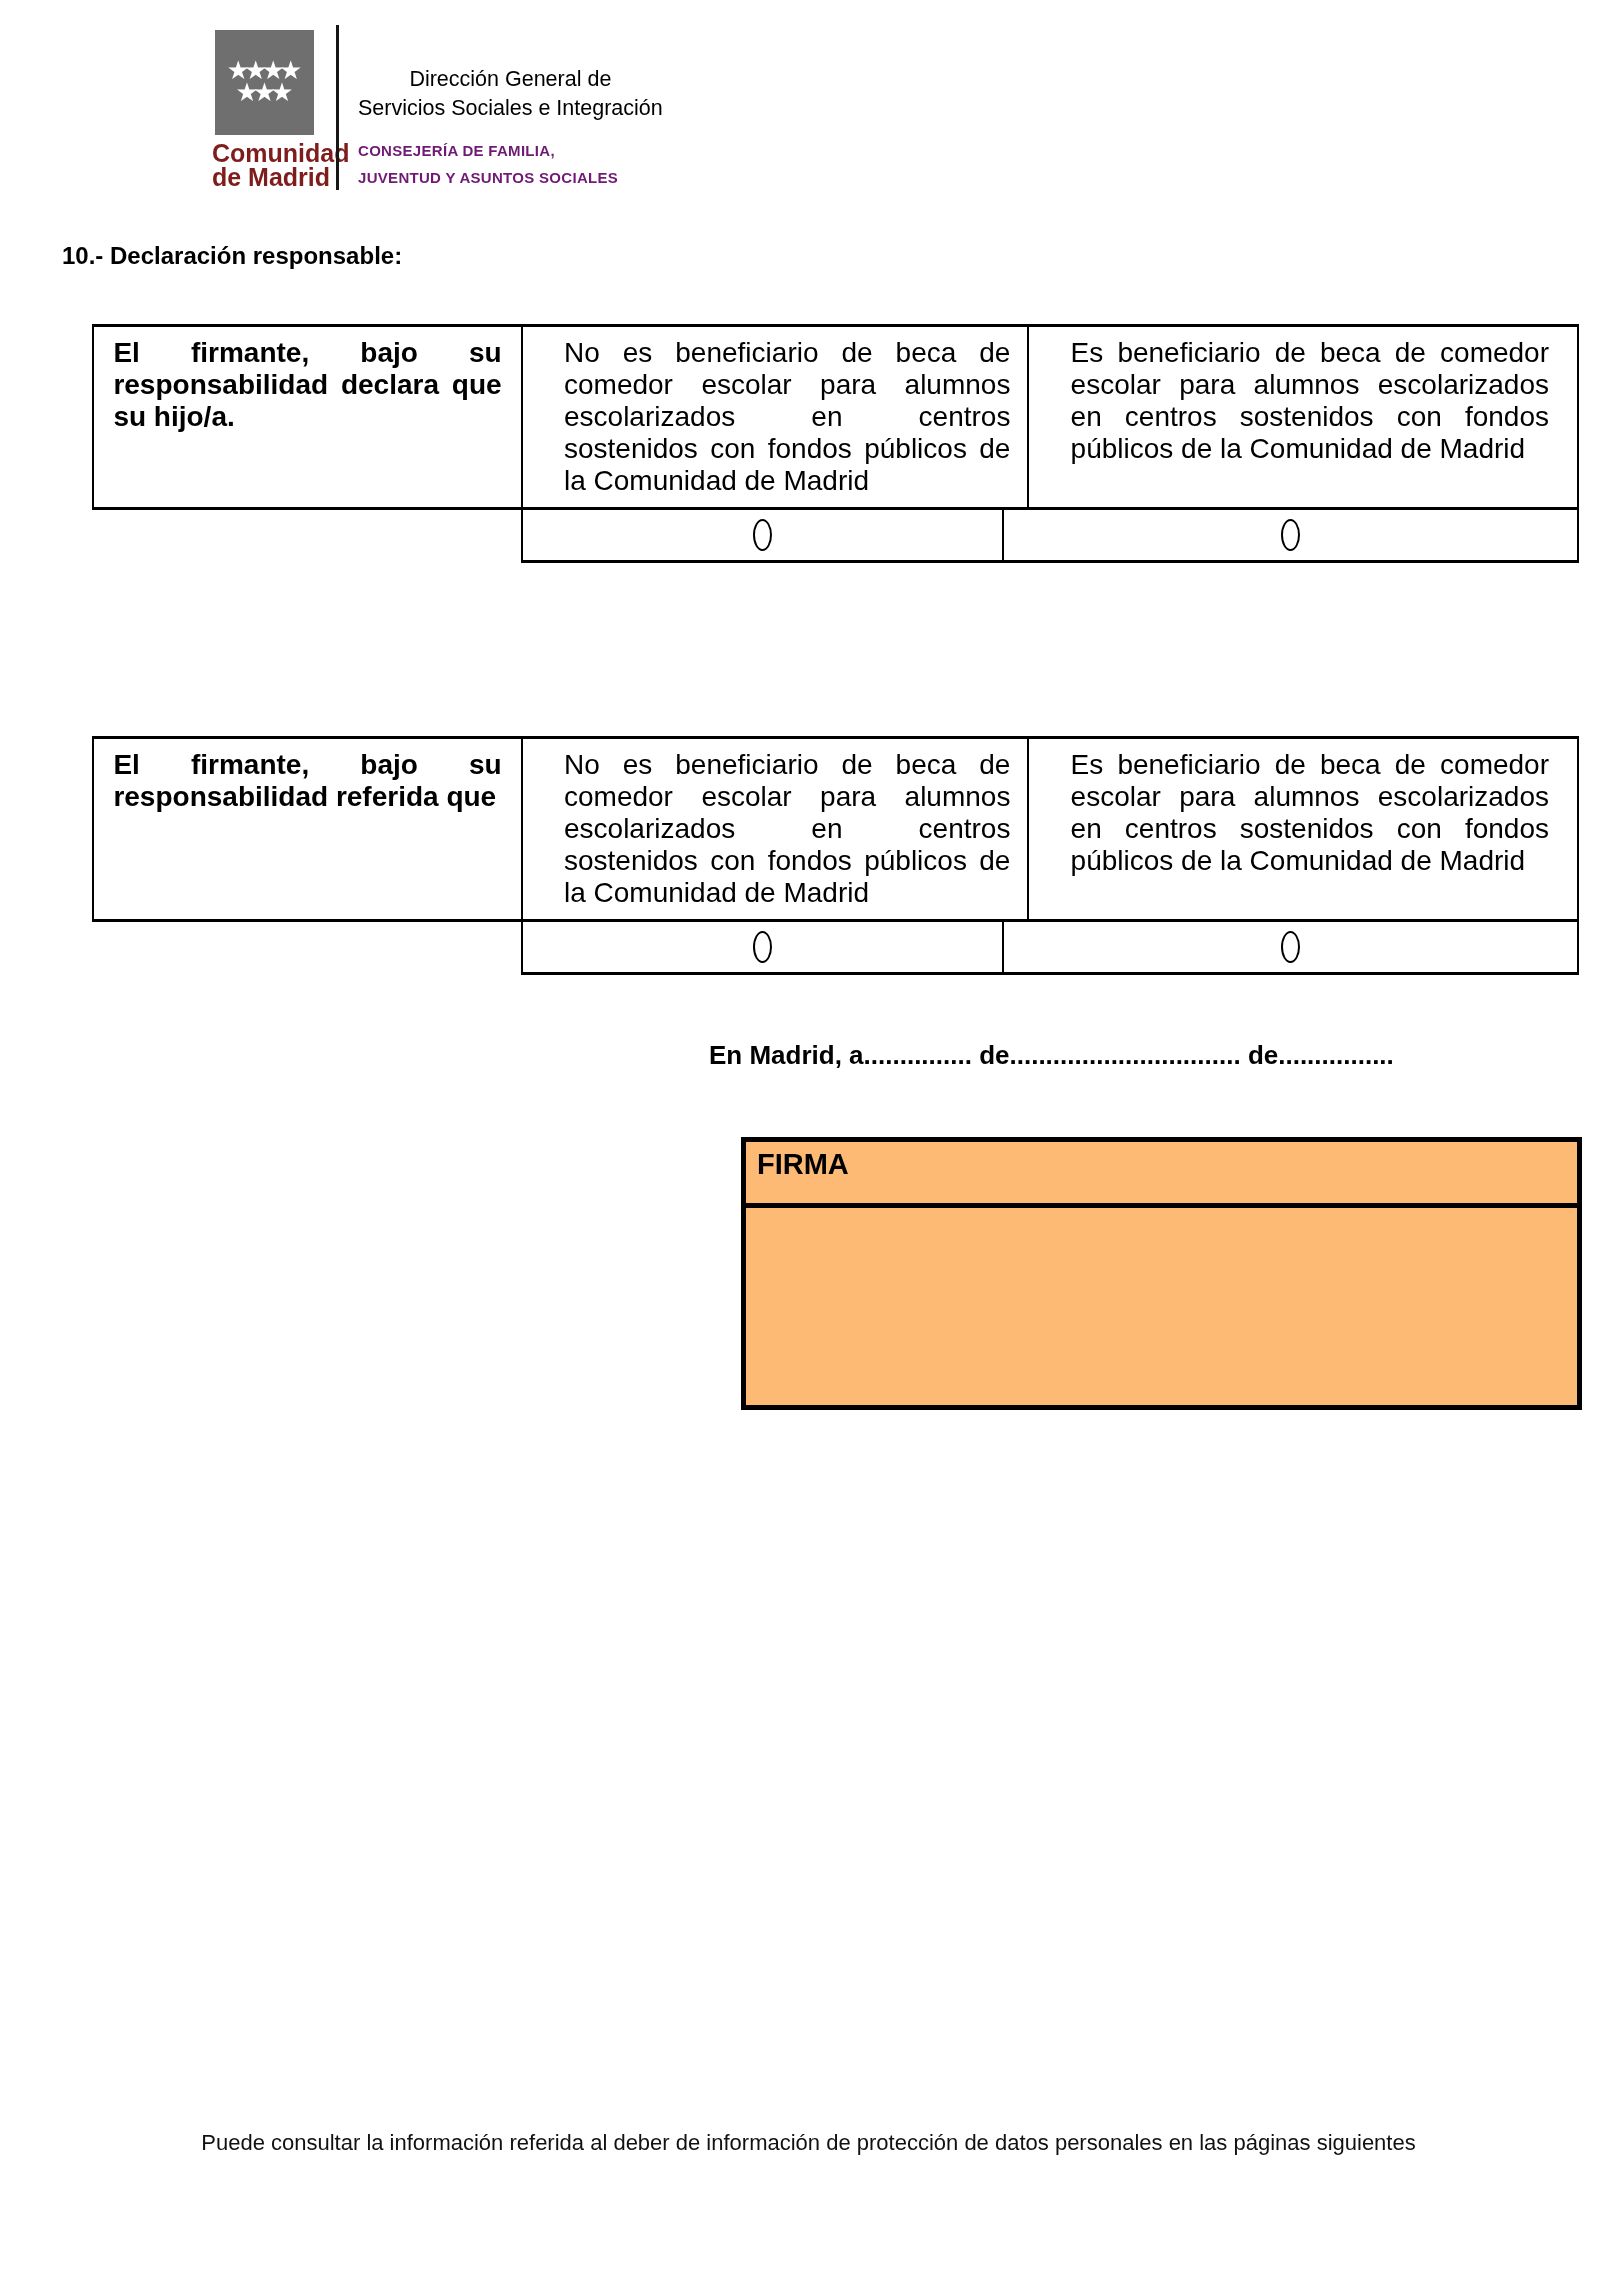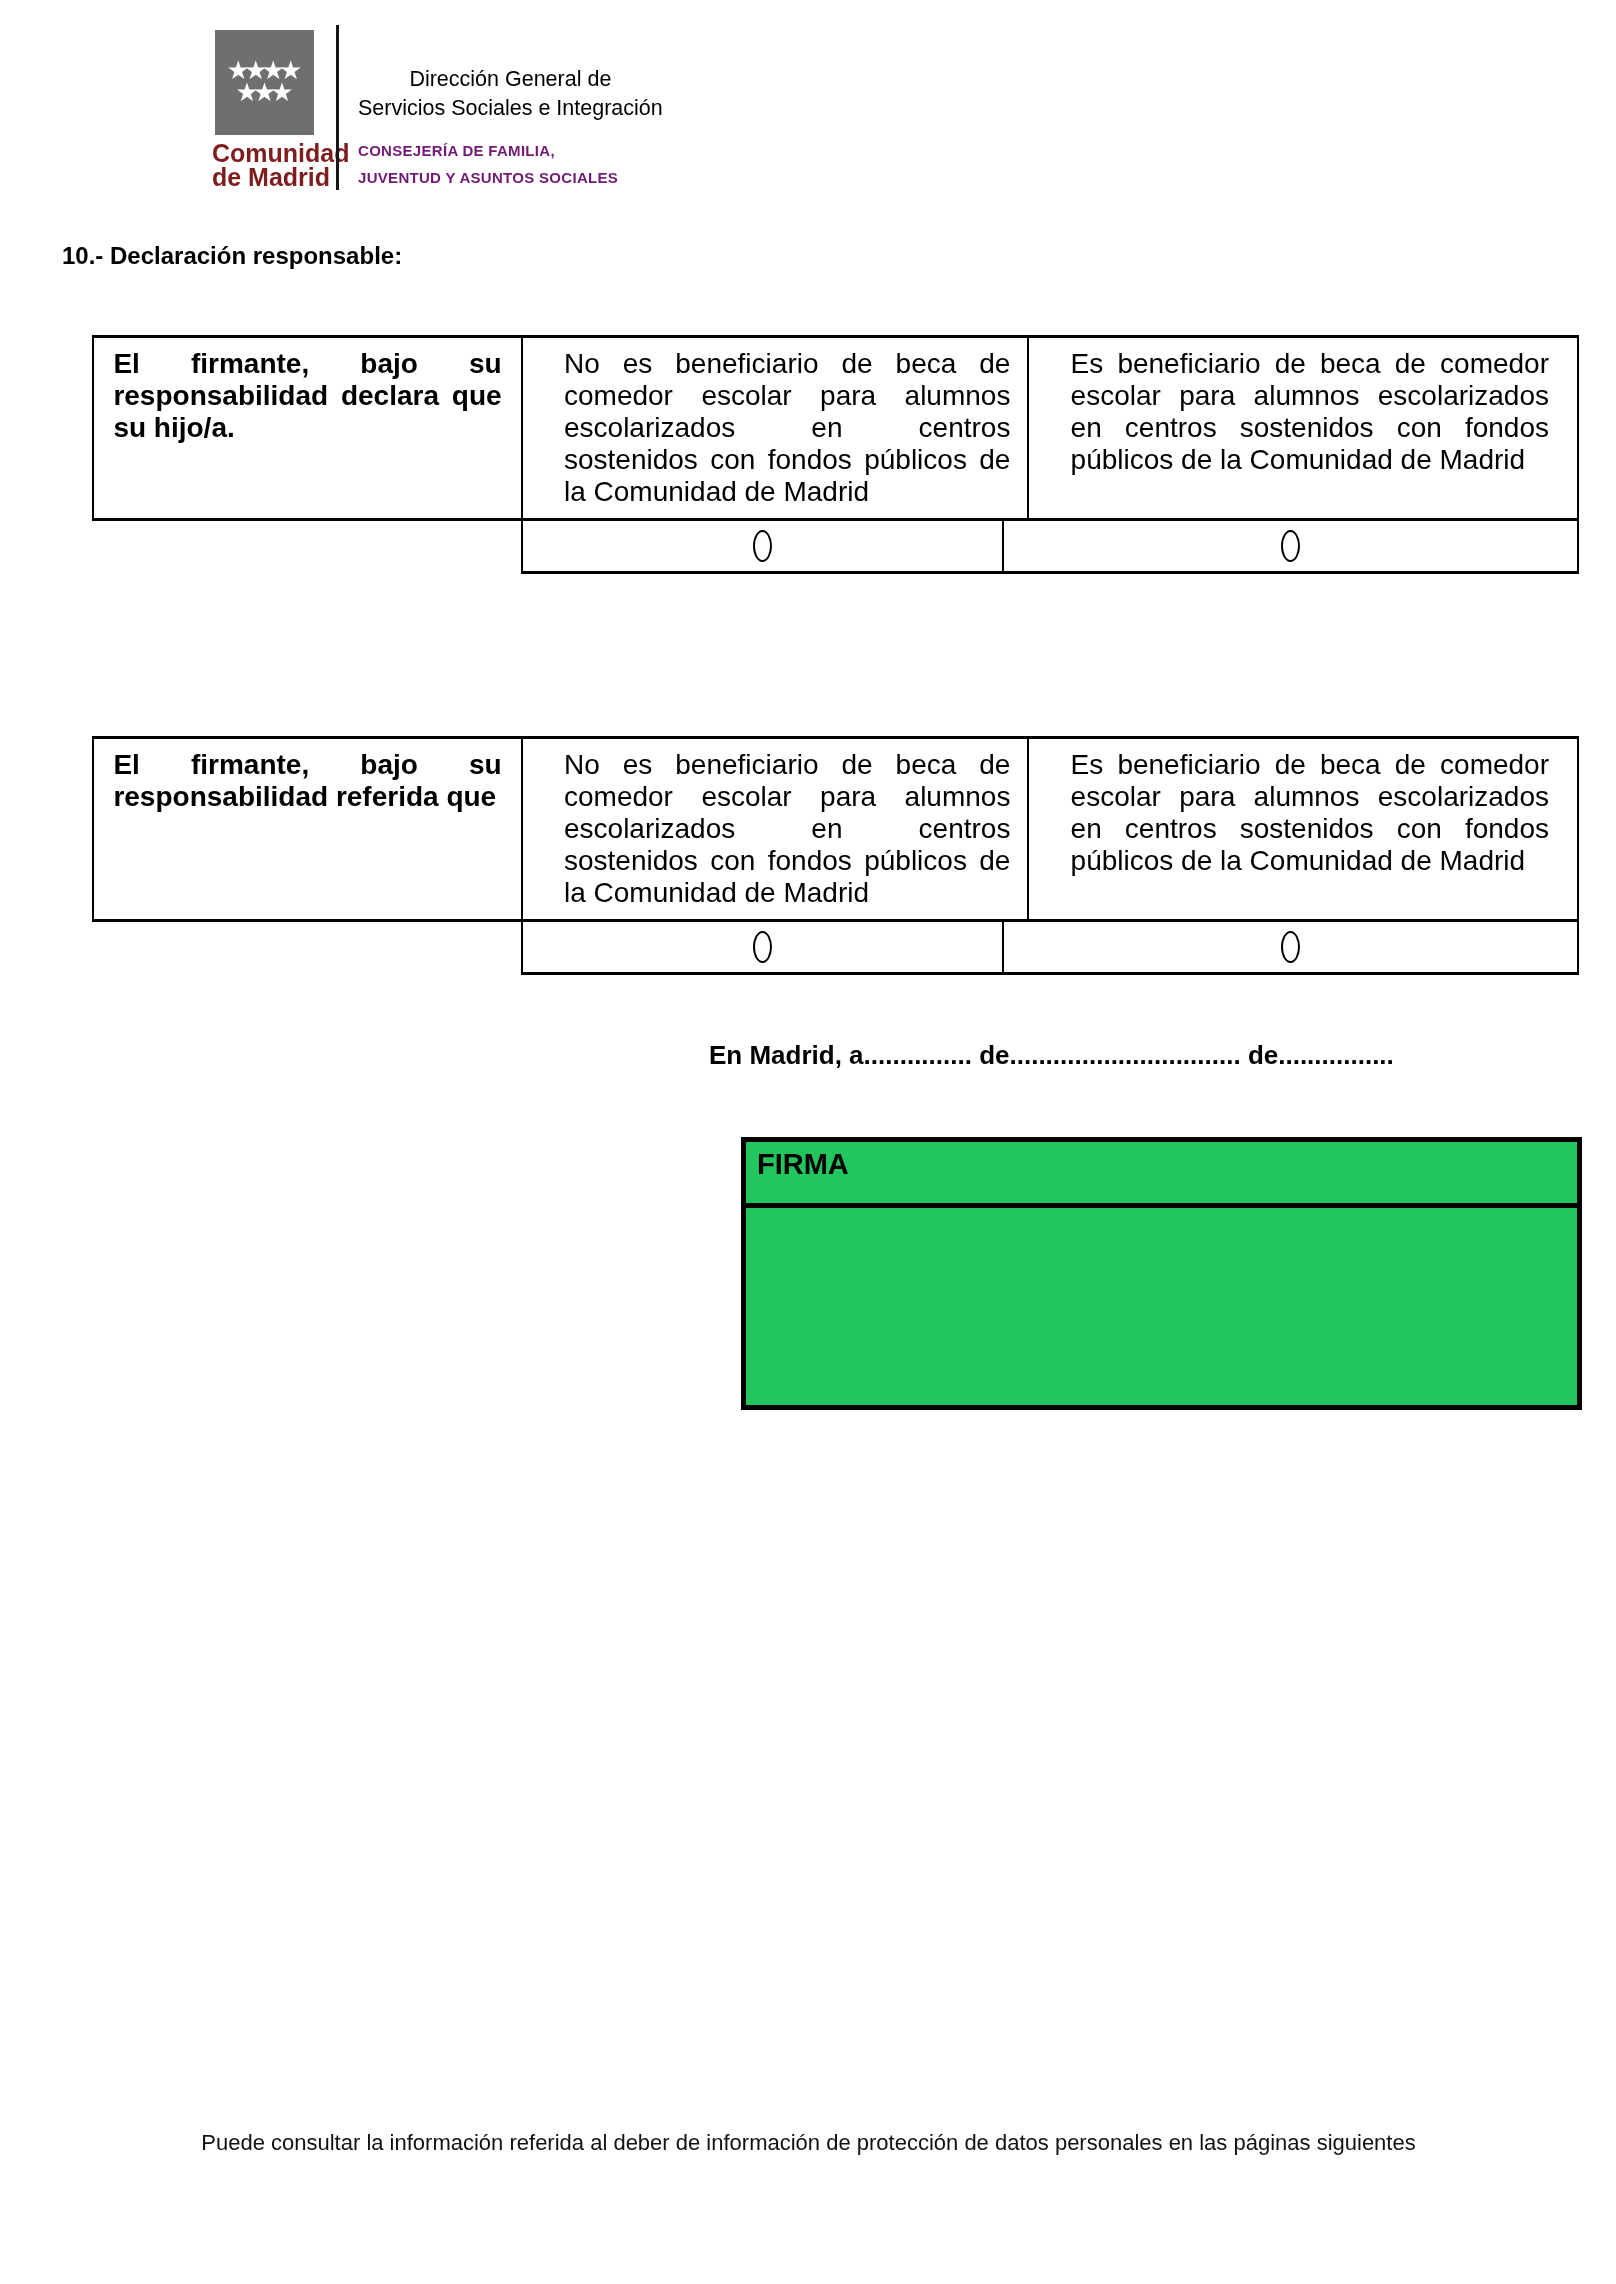--- a/index.html
+++ b/index.html
@@ -64,21 +64,21 @@
     background: #fff;
   }
   
   .date-line {
     position: absolute; left: 709px; top: 1040px;
     font-size: 26px; font-weight: bold; white-space: nowrap;
   }
   
   .sig-box {
     position: absolute; left: 741px; top: 1137px; width: 841px; height: 273px;
-    box-sizing: border-box; border: 5.5px solid #000; background: #22c55e;
+    box-sizing: border-box; border: 5.5px solid #000; background: #fdba74;
   }
   .sig-header {
     box-sizing: border-box; height: 66px; border-bottom: 5.5px solid #000;
     font-size: 29px; font-weight: bold; padding: 5.5px 0 0 11px;
   }
   .sig-area { box-sizing: border-box; height: 196px; }
   
   .footer-note {
     position: absolute; left: 0; top: 2094px; width: 1617px;
     text-align: center; font-size: 22px; color: #111; margin-top: 36px;
@@ -102,21 +102,21 @@
     <div>Dirección General de</div>
     <div>Servicios Sociales e Integración</div>
   </div>
   <div class="dept-block">
     <div>CONSEJERÍA DE FAMILIA,</div>
     <div>JUVENTUD Y ASUNTOS SOCIALES</div>
   </div>
 
   <div class="section-title">10.- Declaración responsable:</div>
 
-  <div class="decl-table" style="top:335px;">
+  <div class="decl-table" style="top:324px;">
     <div class="row1">
       <div class="cell c1">El firmante, bajo su responsabilidad declara que su hijo/a.</div>
       <div class="cell c2">No es beneficiario de beca de comedor escolar para alumnos escolarizados en centros sostenidos con fondos públicos de la Comunidad de Madrid</div>
       <div class="cell c3">Es beneficiario de beca de comedor escolar para alumnos escolarizados en centros sostenidos con fondos públicos de la Comunidad de Madrid</div>
     </div>
     <div class="row2">
       <div class="radio-cell no">
         <div class="radio-circle"></div>
       </div>
       <div class="radio-cell yes">

